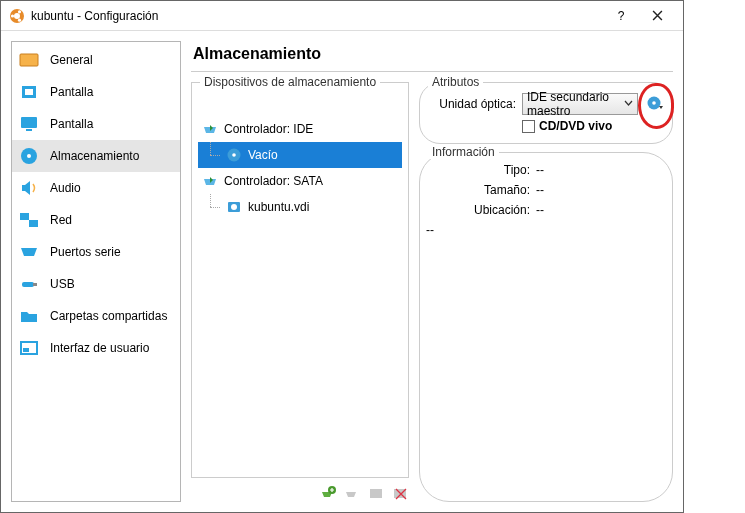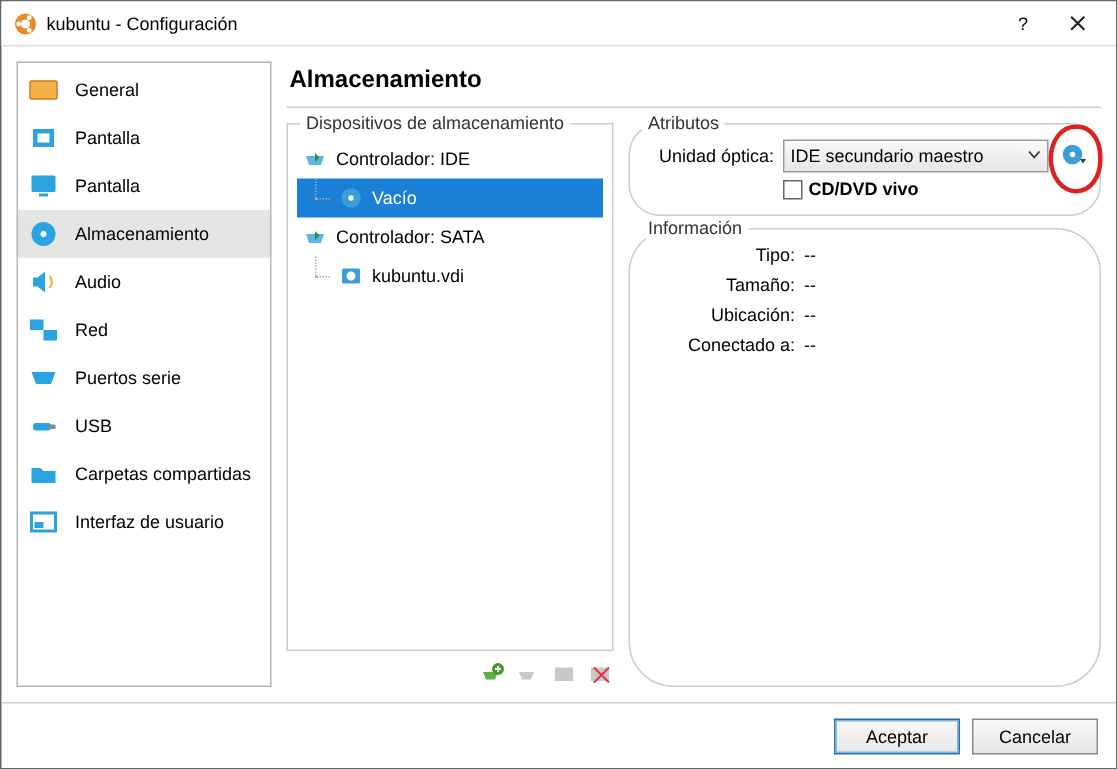--- a/index.html
+++ b/index.html
@@ -1,37 +1,37 @@
 <!DOCTYPE html>
 <html><head>
 <meta charset="utf-8">
 <style>
 * { box-sizing: border-box; margin: 0; padding: 0; font-family: "Segoe UI", Tahoma, sans-serif; font-size: 12px; }
 html, body { width: 745px; height: 513px; background: #fff; }
-.window { width: 745px; height: 513px; border: 1px solid #666; display: flex; flex-direction: column; }
+.window { width: 684px; height: 513px; border: 1px solid #666; display: flex; flex-direction: column; }
 .titlebar { height: 30px; background: #fff; display: flex; align-items: center; padding: 0 8px; border-bottom: 1px solid #ddd; }
 .titlebar .ticon { width: 16px; height: 16px; margin-right: 6px; }
 .titlebar .ttext { flex: 1; }
 .titlebar .tbtn { width: 36px; height: 28px; display: flex; align-items: center; justify-content: center; }
 
 .body { flex: 1; display: flex; padding: 10px; gap: 10px; }
 .sidebar { width: 170px; border: 1px solid #b5b5b5; background: #fff; padding: 2px 0; }
 .sideitem { display: flex; align-items: center; height: 32px; padding: 0 6px; gap: 10px; cursor: default; }
 .sideitem.sel { background: #e5e5e5; }
 .sideitem .sicon { width: 22px; height: 20px; display: flex; align-items: center; justify-content: center; }
 
 .main { flex: 1; display: flex; flex-direction: column; }
 .main h2 { font-size: 16px; font-weight: 600; padding: 4px 0 8px 2px; border-bottom: 1px solid #ccc; margin-bottom: 10px; }
 .cols { flex: 1; display: flex; gap: 10px; }
 
 .fieldset { position: relative; border: 1px solid #ccc; padding: 10px 6px 20px 6px; flex: 1; min-height: 0; }
 .fieldset > .legend { position: absolute; top: -8px; left: 8px; background: #fff; padding: 0 4px; color: #333; }
 
 .leftcol { width: 218px; display: flex; flex-direction: column; }
-.tree { flex: 1; }
+.tree { flex: 1; margin-top: 23px; }
 .trow { display: flex; align-items: center; height: 26px; gap: 6px; padding-left: 4px; }
 .trow .ticon2 { width: 16px; height: 16px; display:flex; align-items:center; justify-content:center; }
 .trow.ind { padding-left: 28px; position: relative; }
 .trow.ind::before { content: ""; position: absolute; left: 12px; top: 0; bottom: 50%; border-left: 1px dotted #aaa; }
 .trow.ind::after { content: ""; position: absolute; left: 12px; top: 50%; width: 10px; border-top: 1px dotted #aaa; }
 .trow.sel { background: #1a7fd6; color: #fff; }
 .toolbar-bottom { display: flex; justify-content: flex-end; gap: 6px; padding-top: 6px; }
 .tbicon { width: 18px; height: 18px; display:flex; align-items:center; justify-content:center; }
 
 .rightcol { flex: 1; display:flex; flex-direction:column; gap:8px; }
@@ -272,30 +272,21 @@
               </div>
             <div class="irow">
                 <span class="ilabel">Tamaño:</span>
                 <span>--</span>
               </div>
             <div class="irow">
                 <span class="ilabel">Ubicación:</span>
                 <span>--</span>
               </div>
             <div class="irow">
-                <span class="ilabel">Conectado a:</span>
                 <span>--</span>
               </div>
           </div>
         </div>
       </div>
     </div>
   </div>
 
-  <div class="footer">
-    <div class="btn primary">
-        <span>Aceptar</span>
-      </div>
-    <div class="btn">
-        <span>Cancelar</span>
-      </div>
-  </div>
 </div>
 
 </body></html>

